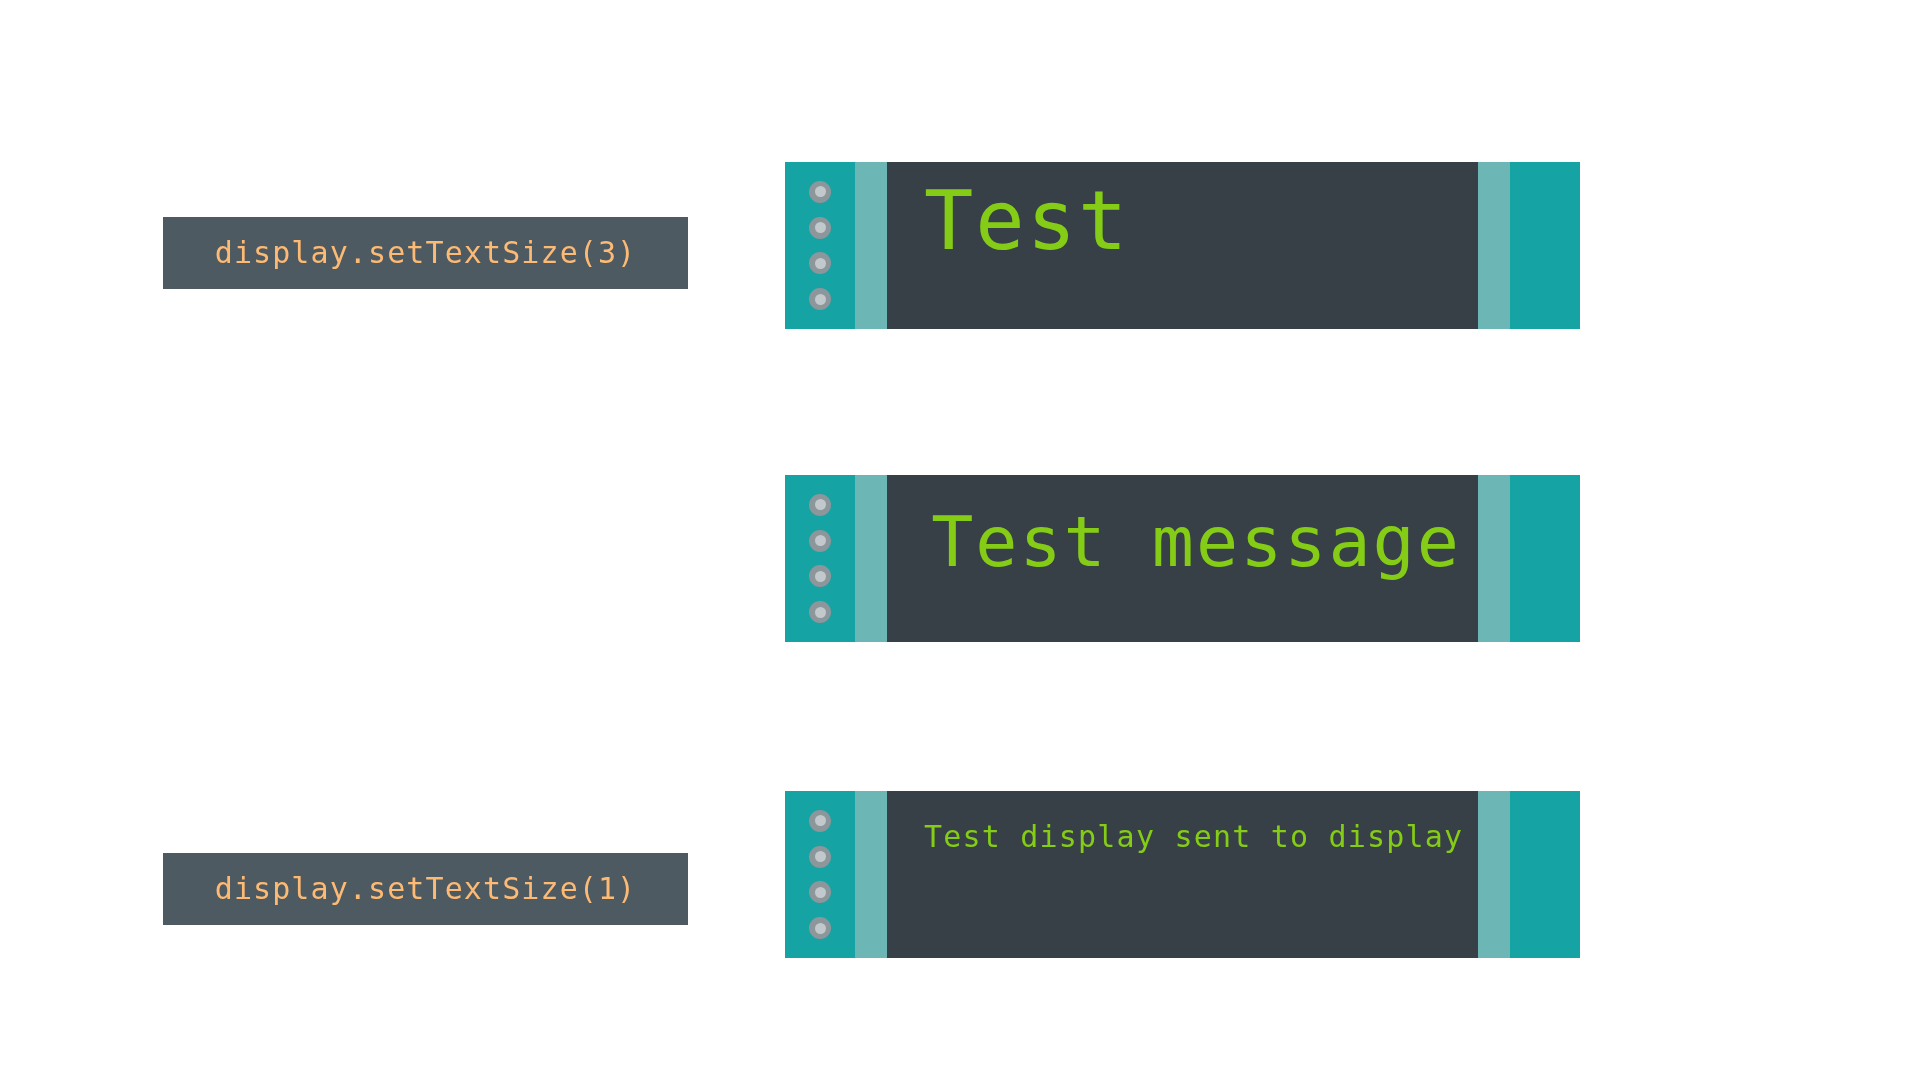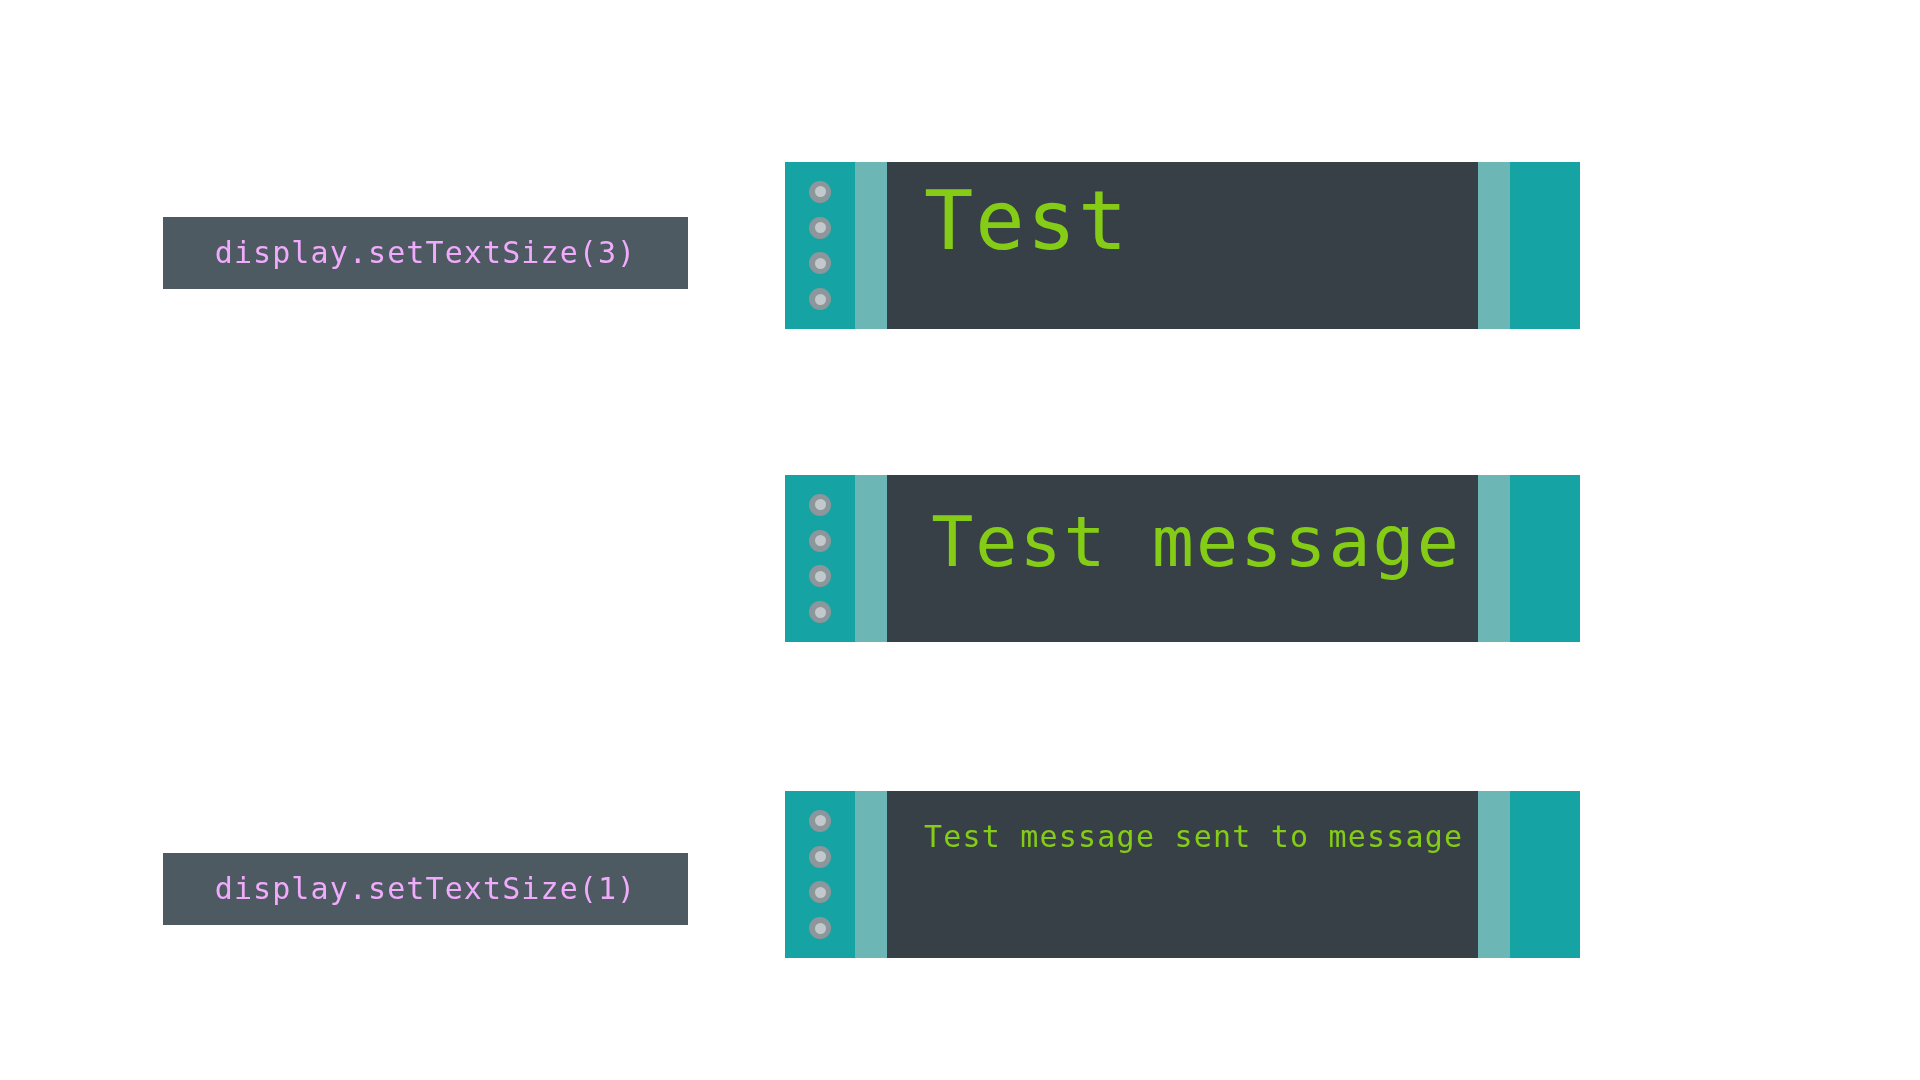--- a/index.html
+++ b/index.html
@@ -32,21 +32,21 @@
   .row-2 { top: 473px; }
   .row-3 { top: 789px; }
 
   
   .code-label {
     position: absolute;
     left: 163px;
     width: 525px;
     height: 72px;
     background: #4e5a61;
-    color: #f0abfc;
+    color: #fdba74;
     font-family: "DejaVu Sans Mono", monospace;
     font-size: 30px;
     letter-spacing: 1.1px;
     display: flex;
     align-items: center;
     justify-content: center;
     box-sizing: border-box;
     padding-bottom: 2px;
   }
   .row-1 .code-label { top: 57px; }
@@ -196,20 +196,20 @@
 
     <div class="board size-1">
       <div class="board-edge-left">
         <span class="mount-hole"></span>
         <span class="mount-hole"></span>
         <span class="mount-hole"></span>
         <span class="mount-hole"></span>
       </div>
       <div class="board-stripe"></div>
       <div class="screen">
-        <div class="screen-text">Test message sent to message</div>
+        <div class="screen-text">Test display sent to display</div>
       </div>
       <div class="board-stripe"></div>
       <div class="board-edge-right"></div>
     </div>
   </div>
 
 </div>
 
 </body></html>

